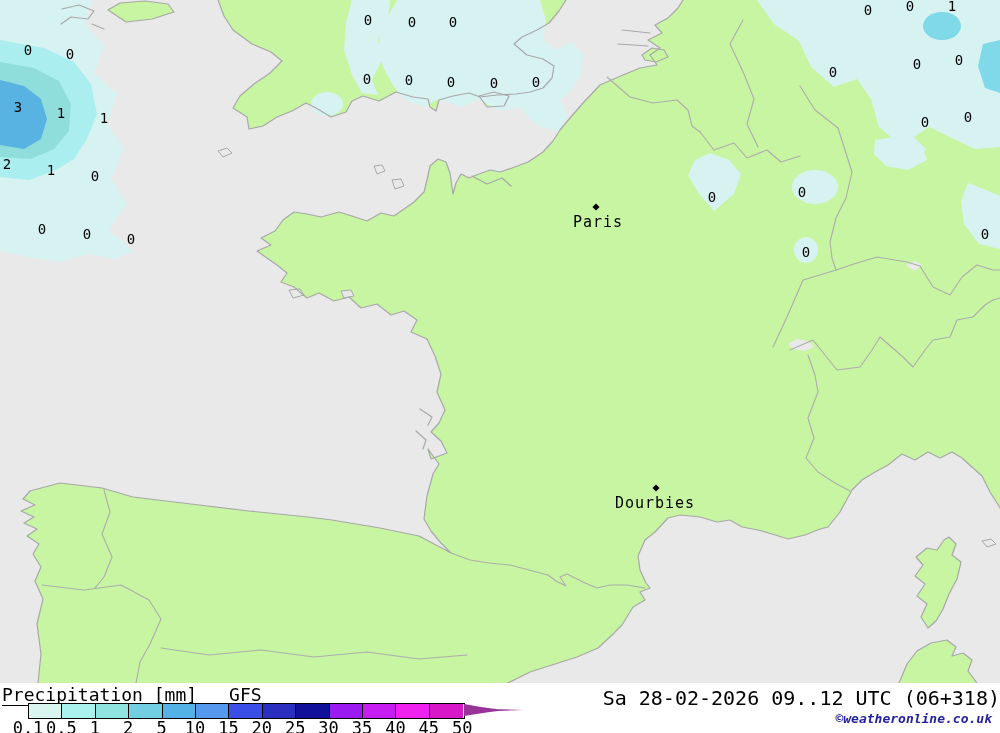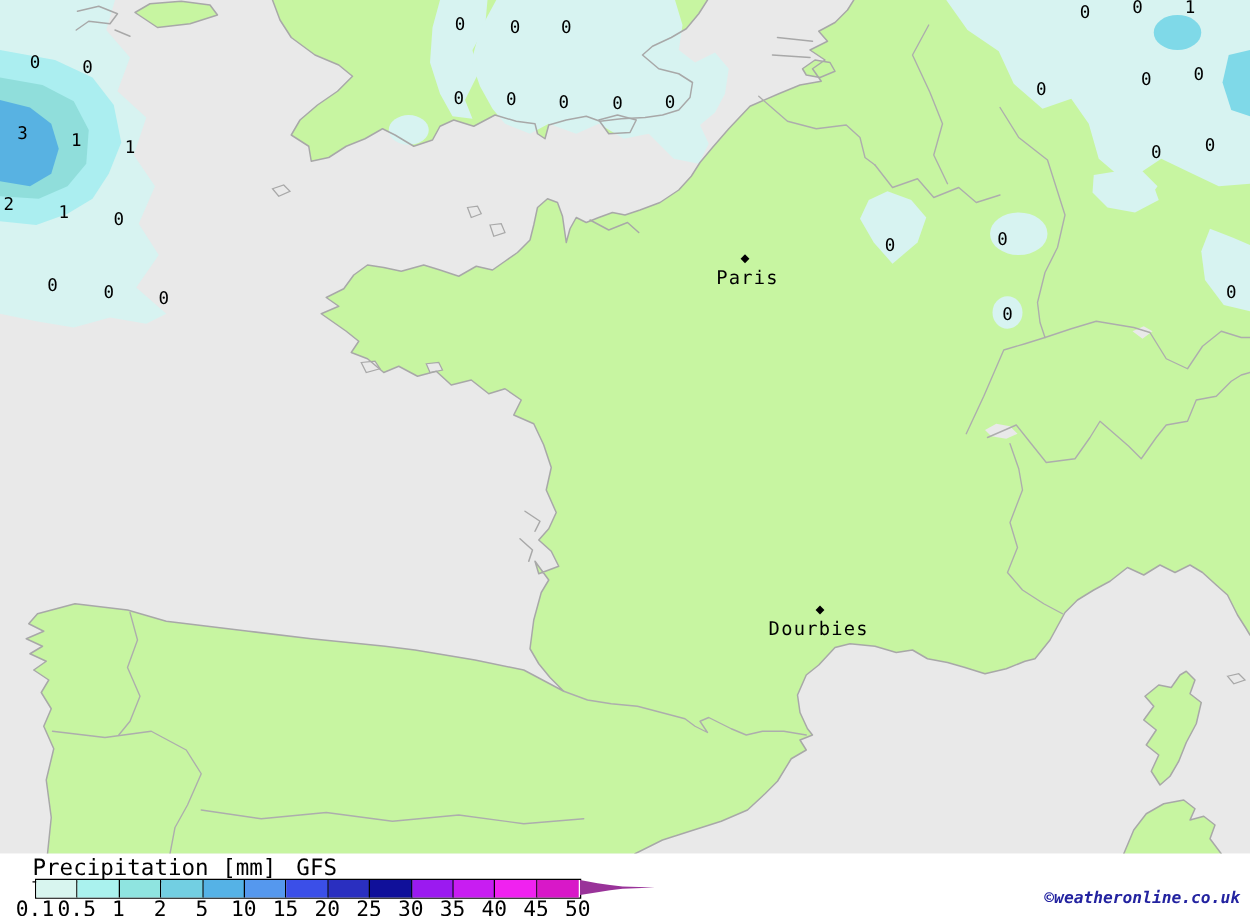--- a/index.html
+++ b/index.html
@@ -17,22 +17,22 @@
   .p05{fill:var(--precip-05);}
   .p1{fill:var(--precip-1);}
   .p2{fill:var(--precip-2);}
   .pd{fill:var(--precip-dark);}
   #map-labels{position:absolute;top:0;left:0;width:1000px;height:683px;pointer-events:none;}
   .cl{position:absolute;transform:translate(-50%,-50%);font-size:14px;line-height:14px;color:var(--label);}
   .city-dot{position:absolute;width:5px;height:5px;background:var(--label);transform:translate(-50%,-50%) rotate(45deg);}
   .city-label{position:absolute;transform:translate(-50%,-50%);font-size:15px;letter-spacing:1px;color:var(--label);}
   #legend{position:absolute;top:683px;left:0;width:1000px;height:50px;background:#ffffff;}
   #legend-title{position:absolute;left:2px;top:1px;font-size:18px;white-space:nowrap;}
-  #legend-title .main{border-bottom:1px solid #000;padding-bottom:0px;margin-left:24px;}
-  #legend-title .model{margin-left:16px;}
+  #legend-title .main{border-bottom:1px solid #000;padding-bottom:0px;}
+  #legend-title .model{margin-left:32px;}
   #colorbar{position:absolute;left:28px;top:20px;height:14px;width:435px;display:flex;border:1px solid #000;box-sizing:content-box;}
   #colorbar .seg{width:33.4px;height:14px;box-sizing:border-box;border-right:1px solid #000;}
   #colorbar .seg:last-child{border-right:none;}
   #colorbar-ticks{position:absolute;left:28px;top:35px;height:15px;font-size:17px;}
   #colorbar-ticks .tick{position:absolute;top:0;transform:translateX(-50%);white-space:nowrap;}
   #legend-arrow{position:absolute;left:464px;top:20px;}
   #datetime{position:absolute;right:0px;top:3px;font-size:20px;white-space:nowrap;}
   #copyright{position:absolute;right:8px;top:28px;font-size:13px;font-weight:bold;color:var(--copyright);font-style:italic;}
 </style>
 </head>
@@ -195,16 +195,17 @@
         <span class="tick" style="left: 200.4px;">15</span>
         <span class="tick" style="left: 233.8px;">20</span>
         <span class="tick" style="left: 267.2px;">25</span>
         <span class="tick" style="left: 300.6px;">30</span>
         <span class="tick" style="left: 334px;">35</span>
         <span class="tick" style="left: 367.4px;">40</span>
         <span class="tick" style="left: 400.8px;">45</span>
         <span class="tick" style="left: 434.2px;">50</span>
       </div>
 
+    <div id="datetime">Sa 28-02-2026 09..12 UTC (06+318)</div>
     <div id="copyright">©weatheronline.co.uk</div>
   </div>
 
 </div>
 
 </body></html>

